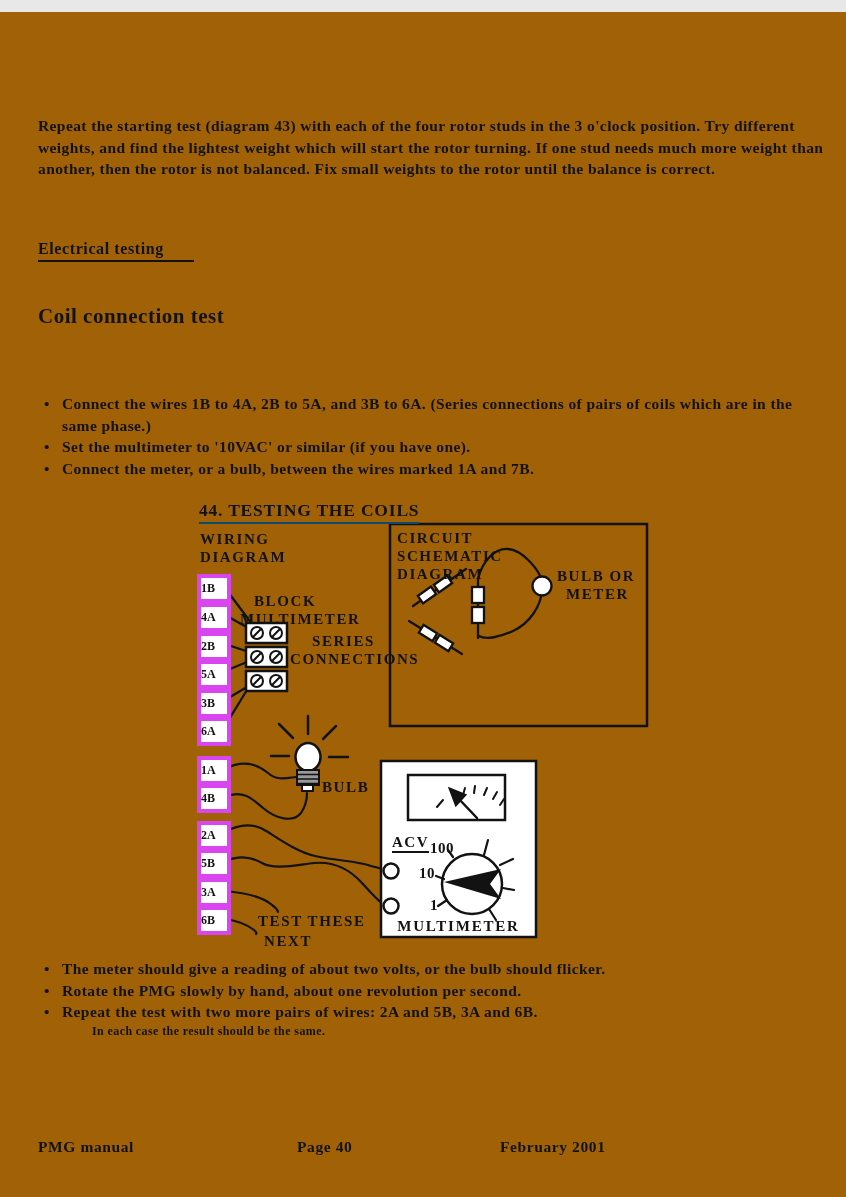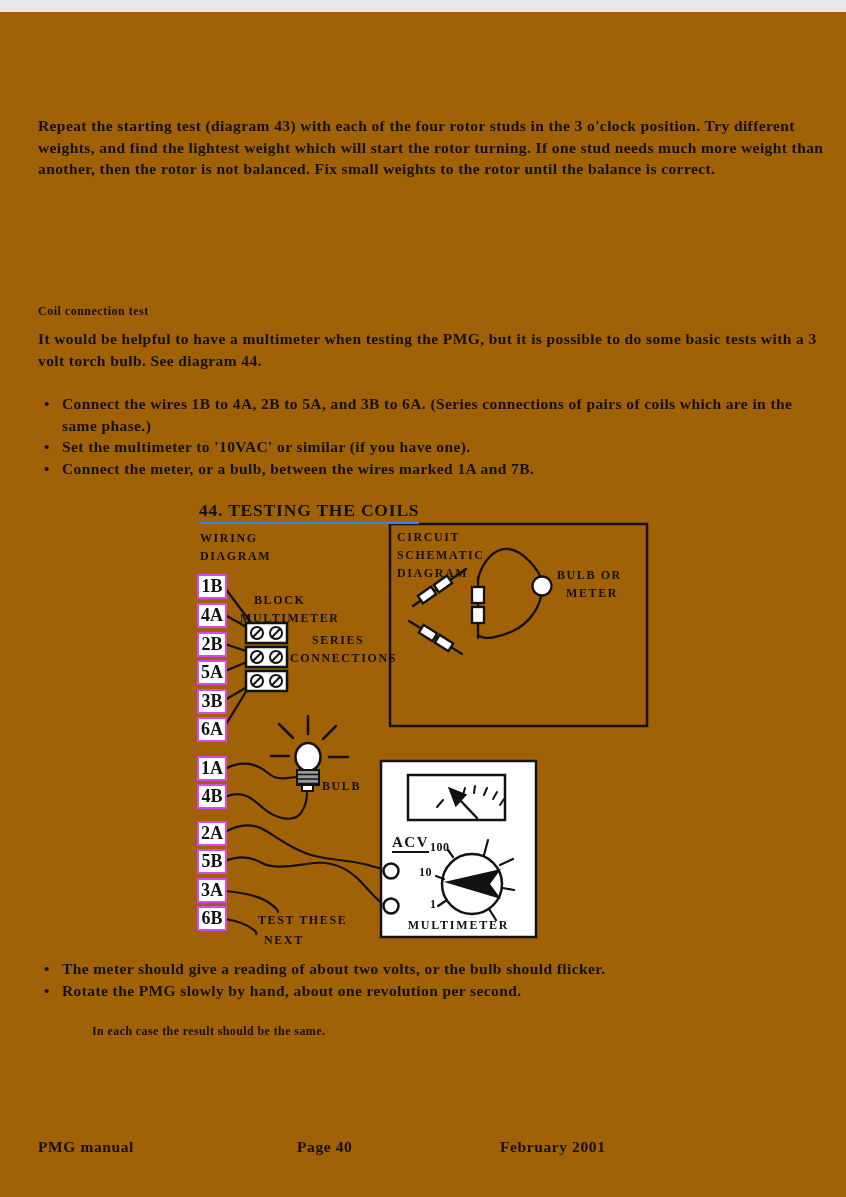--- a/index.html
+++ b/index.html
@@ -9,56 +9,56 @@
     color:#121212;overflow:hidden;margin:12px auto;
   }
   .abs{position:absolute;}
   .body-text{
     font-size:15.5px;font-weight:bold;line-height:21.7px;letter-spacing:0.4px;margin:0;
   }
   .section-heading{
     font-size:16px;font-weight:bold;letter-spacing:0.6px;margin:0;
     border-bottom:2px solid #121212;padding:0 30px 2px 0;display:inline-block;
   }
-  .sub-heading{font-size:12px;font-weight:bold;letter-spacing:0.5px;margin:0;}
+  .sub-heading{font-size:21px;font-weight:bold;letter-spacing:0.5px;margin:0;}
   ul.bullets{list-style:none;margin:0;padding:0;width:772px;}
   ul.bullets li{
     position:relative;padding-left:20px;font-size:15.5px;font-weight:bold;
     line-height:21.7px;letter-spacing:0.4px;
   }
   ul.bullets li::before{content:"\2022";position:absolute;left:2px;top:0;}
   .note-line{font-size:12px;font-weight:bold;letter-spacing:0.4px;}
   .diagram-title{
     font-size:17.5px;font-weight:bold;letter-spacing:0.8px;
-    border-bottom:2px solid #3b82f6;padding-bottom:1px;display:inline-block;margin:0;
-  }
-  .dlabel{font-size:12px;font-weight:bold;letter-spacing:1.6px;white-space:nowrap;}
+    border-bottom:2px solid #0c4a6e;padding-bottom:1px;display:inline-block;margin:0;
+  }
+  .dlabel{font-size:15px;font-weight:bold;letter-spacing:1.6px;white-space:nowrap;}
   .tbox{
-    width:26px;height:21px;border:2px solid #d946ef;background:#fff;
-    text-align:center;font-size:18px;font-weight:bold;line-height:21px;z-index:2;
+    width:26px;height:21px;border:4px solid #d946ef;background:#fff;
+    font-size:12px;font-weight:bold;line-height:21px;z-index:2;
   }
   .acv-label{
     font-size:15px;font-weight:bold;letter-spacing:1.5px;
     border-bottom:2px solid #121212;padding-bottom:0px;
   }
-  .scale-num{font-size:12px;font-weight:bold;letter-spacing:0.5px;}
+  .scale-num{font-size:15px;font-weight:bold;letter-spacing:0.5px;}
   .footer-text{font-size:15.5px;font-weight:bold;letter-spacing:0.6px;}
   svg.overlay{position:absolute;left:0;top:0;z-index:1;pointer-events:none;}
   .lbl{z-index:3;}
 </style>
 </head>
 <body>
 
 <div class="page">
 
   <p class="abs body-text" style="left:38px;top:103px;width:790px;">Repeat the starting test (diagram 43) with each of the four rotor studs in the 3 o'clock position.  Try different weights, and find the lightest weight which will start the rotor turning.  If one stud needs much more weight than another, then the rotor is not balanced.  Fix small weights to the rotor until the balance is correct.</p>
 
+  <h2 class="abs section-heading" style="left:38px;top:228px;">Electrical testing</h2>
 
   <h3 class="abs sub-heading" style="left:38px;top:292px;">Coil connection test</h3>
-  <p class="abs body-text" style="left:38px;top:316px;width:790px;">It would be helpful to have a multimeter when testing the PMG, but it is possible to do some basic tests with a  3 volt torch bulb. See diagram 44.</p>
 
   <ul class="abs bullets" style="left:42px;top:381px;">
     <li>Connect the wires 1B to 4A, 2B to 5A, and  3B to 6A. (Series connections of pairs of coils which are in the same phase.)</li>
     <li>Set the multimeter to '10VAC' or similar (if you have one).</li>
     <li>Connect the meter, or a bulb, between the wires marked 1A and 7B.</li>
   </ul>
 
   <div class="abs" style="left:0;top:0;width:846px;height:1197px;pointer-events:none;">
 
     <svg class="overlay" width="846" height="1197" viewBox="0 0 846 1197" fill="none" stroke="#121212" stroke-width="2.5" stroke-linecap="round">
@@ -205,19 +205,20 @@
     <div class="abs scale-num lbl" style="left:430px;top:885px;">1</div>
     <div class="abs dlabel lbl" style="left:381px;top:906px;width:155px;text-align:center;letter-spacing:1.8px;">MULTIMETER</div>
 
     <div class="abs dlabel lbl" style="left:258px;top:901px;">TEST THESE</div>
     <div class="abs dlabel lbl" style="left:264px;top:921px;">NEXT</div>
   </div>
 
   <ul class="abs bullets" style="left:42px;top:946px;">
     <li>The meter should give a reading of about two volts, or the bulb should flicker.</li>
     <li>Rotate the PMG slowly by hand, about one revolution per second.</li>
+    <li>Repeat the test with two more pairs of wires: 2A and 5B, 3A and 6B.</li>
   </ul>
   <div class="abs note-line" style="left:92px;top:1012px;">In each case the result should be the same.</div>
 
   <div class="abs footer-text" style="left:38px;top:1126px;">PMG manual</div>
   <div class="abs footer-text" style="left:297px;top:1126px;">Page 40</div>
   <div class="abs footer-text" style="left:500px;top:1126px;">February 2001</div>
 </div>
 
 </body></html>

